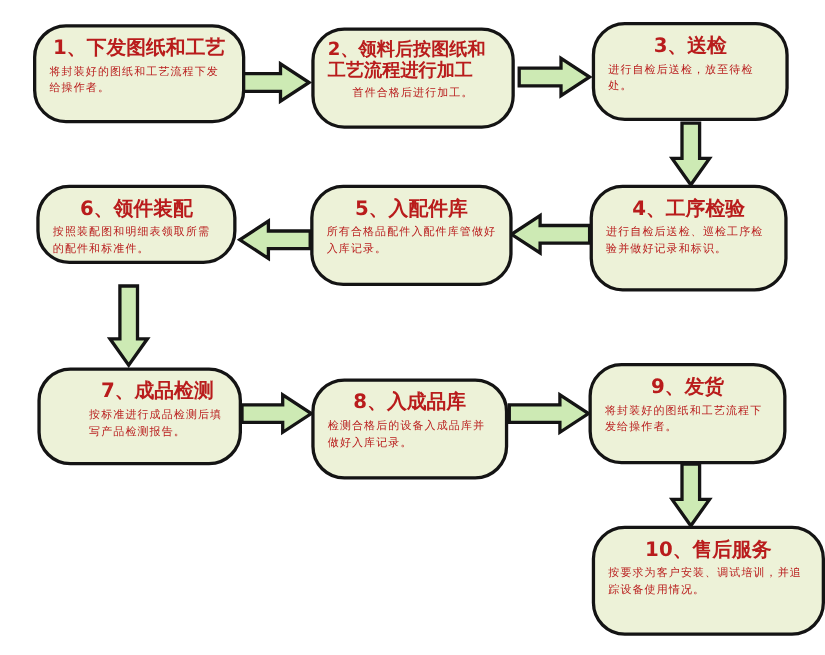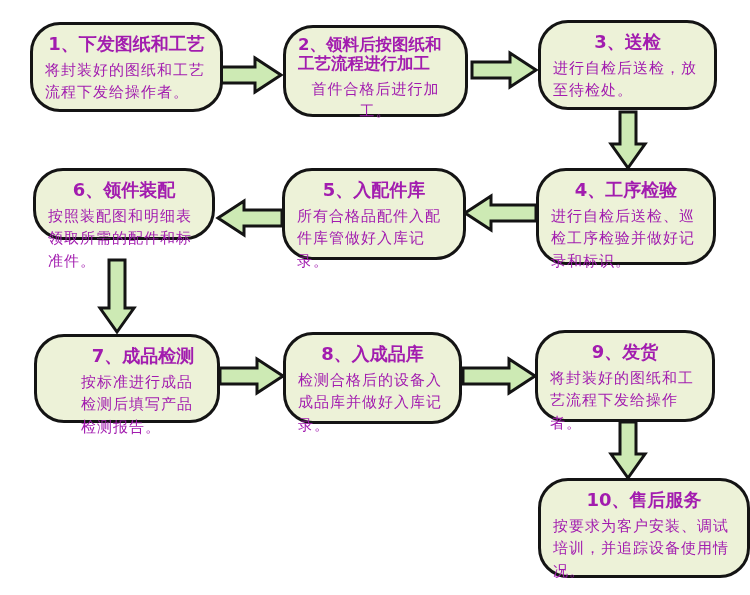--- a/index.html
+++ b/index.html
@@ -23,40 +23,40 @@
     height: 595px;
     pointer-events: none;
   }
   .node {
     position: absolute;
     box-sizing: border-box;
     background: #edf2d8;
     border: 3px solid #141414;
     border-radius: 30px;
     padding: 8px 12px 6px 12px;
-    color: #a21caf;
+    color: #b91c1c;
   }
   .node-title {
     font-family: "DejaVu Sans", "Liberation Sans", sans-serif;
     font-weight: bold;
     font-size: 18px;
     line-height: 1.2;
     text-align: center;
     margin-bottom: 4px;
     white-space: nowrap;
   }
   .node-title.two-line {
     text-align: left;
     font-size: 16.5px;
     white-space: normal;
     line-height: 1.15;
   }
   .node-body {
-    font-family: Liberation Serif, serif;
-    font-size: 15px;
+    font-family: Liberation Mono, monospace;
+    font-size: 10px;
     letter-spacing: 1px;
     line-height: 1.5;
     text-align: left;
   }
   .node-body.centered {
     text-align: center;
   }
   .arrow {
     stroke: #141414;
     stroke-width: 3;
@@ -117,21 +117,21 @@
   <div class="node" style="left:33px; top:168px; width:182px; height:72px;">
     <div class="node-title">6、领件装配</div>
     <div class="node-body">按照装配图和明细表领取所需的配件和标准件。</div>
   </div>
 
   <div class="node" style="left:34px; top:334px; width:186px; height:89px;padding-left:44px;">
     <div class="node-title">7、成品检测</div>
     <div class="node-body">按标准进行成品检测后填写产品检测报告。</div>
   </div>
 
-  <div class="node" style="left:283px; top:332px; width:179px; height:92px;">
+  <div class="node" style="left:283px; top:344px; width:179px; height:92px;">
     <div class="node-title">8、入成品库</div>
     <div class="node-body">检测合格后的设备入成品库并做好入库记录。</div>
   </div>
 
   <div class="node" style="left:535px; top:330px; width:180px; height:92px;">
     <div class="node-title">9、发货</div>
     <div class="node-body">将封装好的图纸和工艺流程下发给操作者。</div>
   </div>
 
   <div class="node" style="left:538px; top:478px; width:212px; height:100px;">

